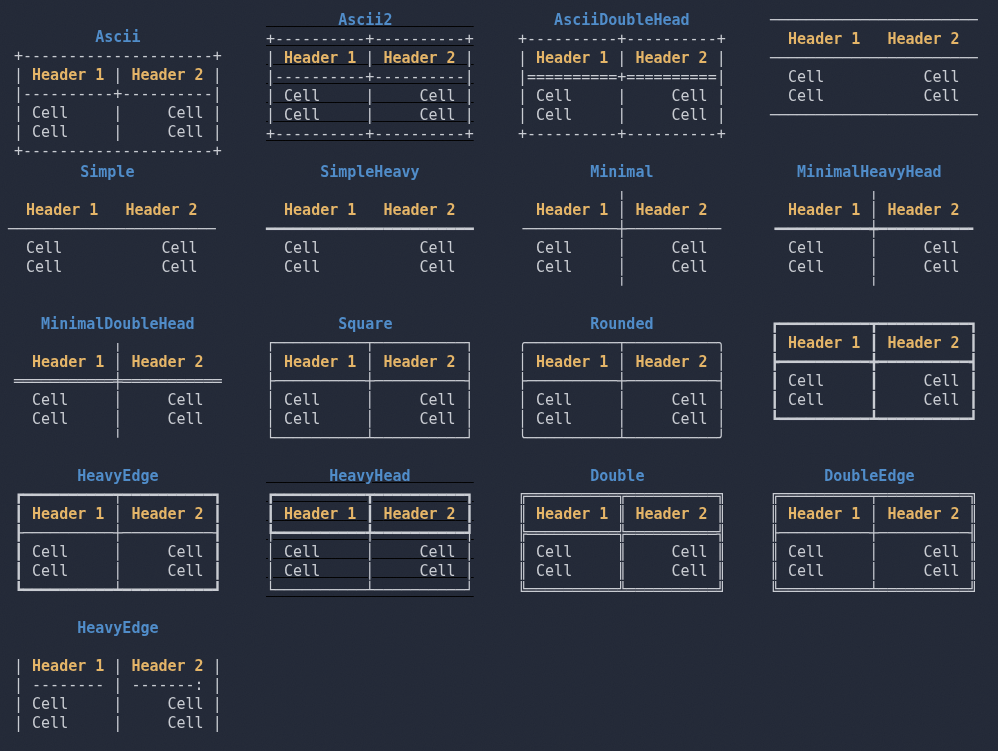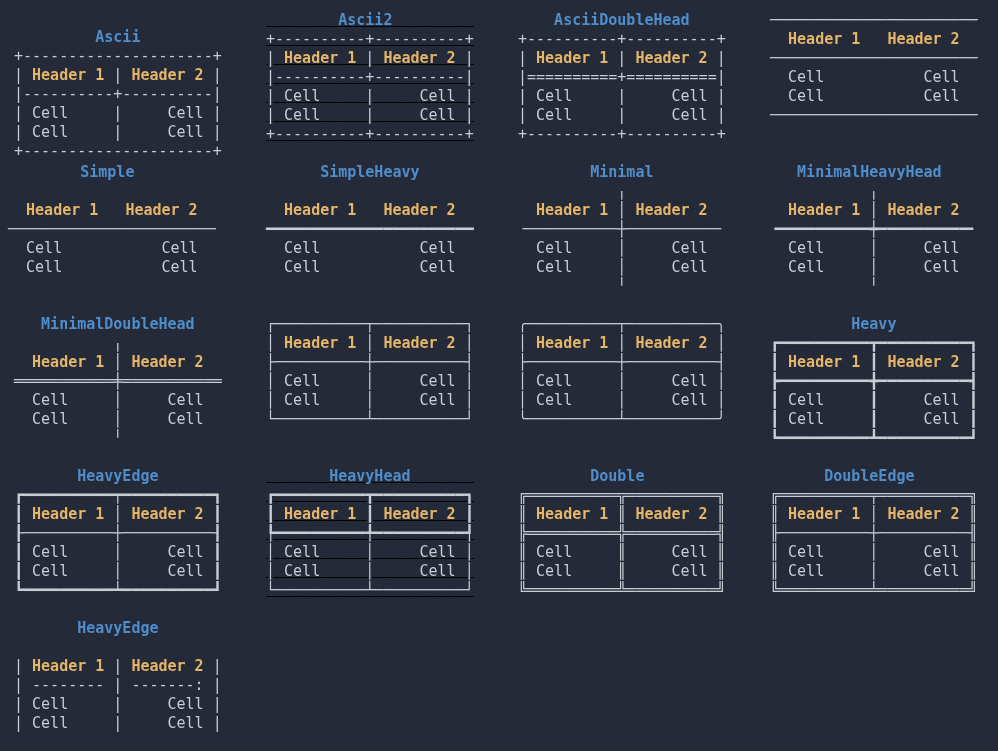--- a/index.html
+++ b/index.html
@@ -113,37 +113,38 @@
     <div class="tbl" style="left: 14px; top: 315px;">
       <div class="ln title">   MinimalDoubleHead   </div>
       <div class="ln">           ╷           </div>
       <div class="ln">  <span class="hd">Header 1</span> │ <span class="hd">Header 2</span>  </div>
       <div class="ln">═══════════╪═══════════</div>
       <div class="ln">  Cell     │     Cell  </div>
       <div class="ln">  Cell     │     Cell  </div>
       <div class="ln">           ╵           </div>
     </div>
     <div class="tbl" style="left: 266px; top: 315px;">
+      <div class="ln title">        Square         </div>
       <div class="ln">┌──────────┬──────────┐</div>
       <div class="ln">│ <span class="hd">Header 1</span> │ <span class="hd">Header 2</span> │</div>
       <div class="ln">├──────────┼──────────┤</div>
       <div class="ln">│ Cell     │     Cell │</div>
       <div class="ln">│ Cell     │     Cell │</div>
       <div class="ln">└──────────┴──────────┘</div>
     </div>
     <div class="tbl" style="left: 518px; top: 315px;">
+      <div class="ln title">        Rounded        </div>
       <div class="ln">╭──────────┬──────────╮</div>
       <div class="ln">│ <span class="hd">Header 1</span> │ <span class="hd">Header 2</span> │</div>
       <div class="ln">├──────────┼──────────┤</div>
       <div class="ln">│ Cell     │     Cell │</div>
       <div class="ln">│ Cell     │     Cell │</div>
       <div class="ln">╰──────────┴──────────╯</div>
     </div>
     <div class="tbl" style="left: 770px; top: 315px;">
-      <div class="ln title">         Heavy         </div>
       <div class="ln">┏━━━━━━━━━━┳━━━━━━━━━━┓</div>
       <div class="ln">┃ <span class="hd">Header 1</span> ┃ <span class="hd">Header 2</span> ┃</div>
       <div class="ln">┣━━━━━━━━━━╋━━━━━━━━━━┫</div>
       <div class="ln">┃ Cell     ┃     Cell ┃</div>
       <div class="ln">┃ Cell     ┃     Cell ┃</div>
       <div class="ln">┗━━━━━━━━━━┻━━━━━━━━━━┛</div>
     </div>
     <div class="tbl" style="left: 14px; top: 467px;">
       <div class="ln title">       HeavyEdge       </div>
       <div class="ln">┏━━━━━━━━━━┯━━━━━━━━━━┓</div>

